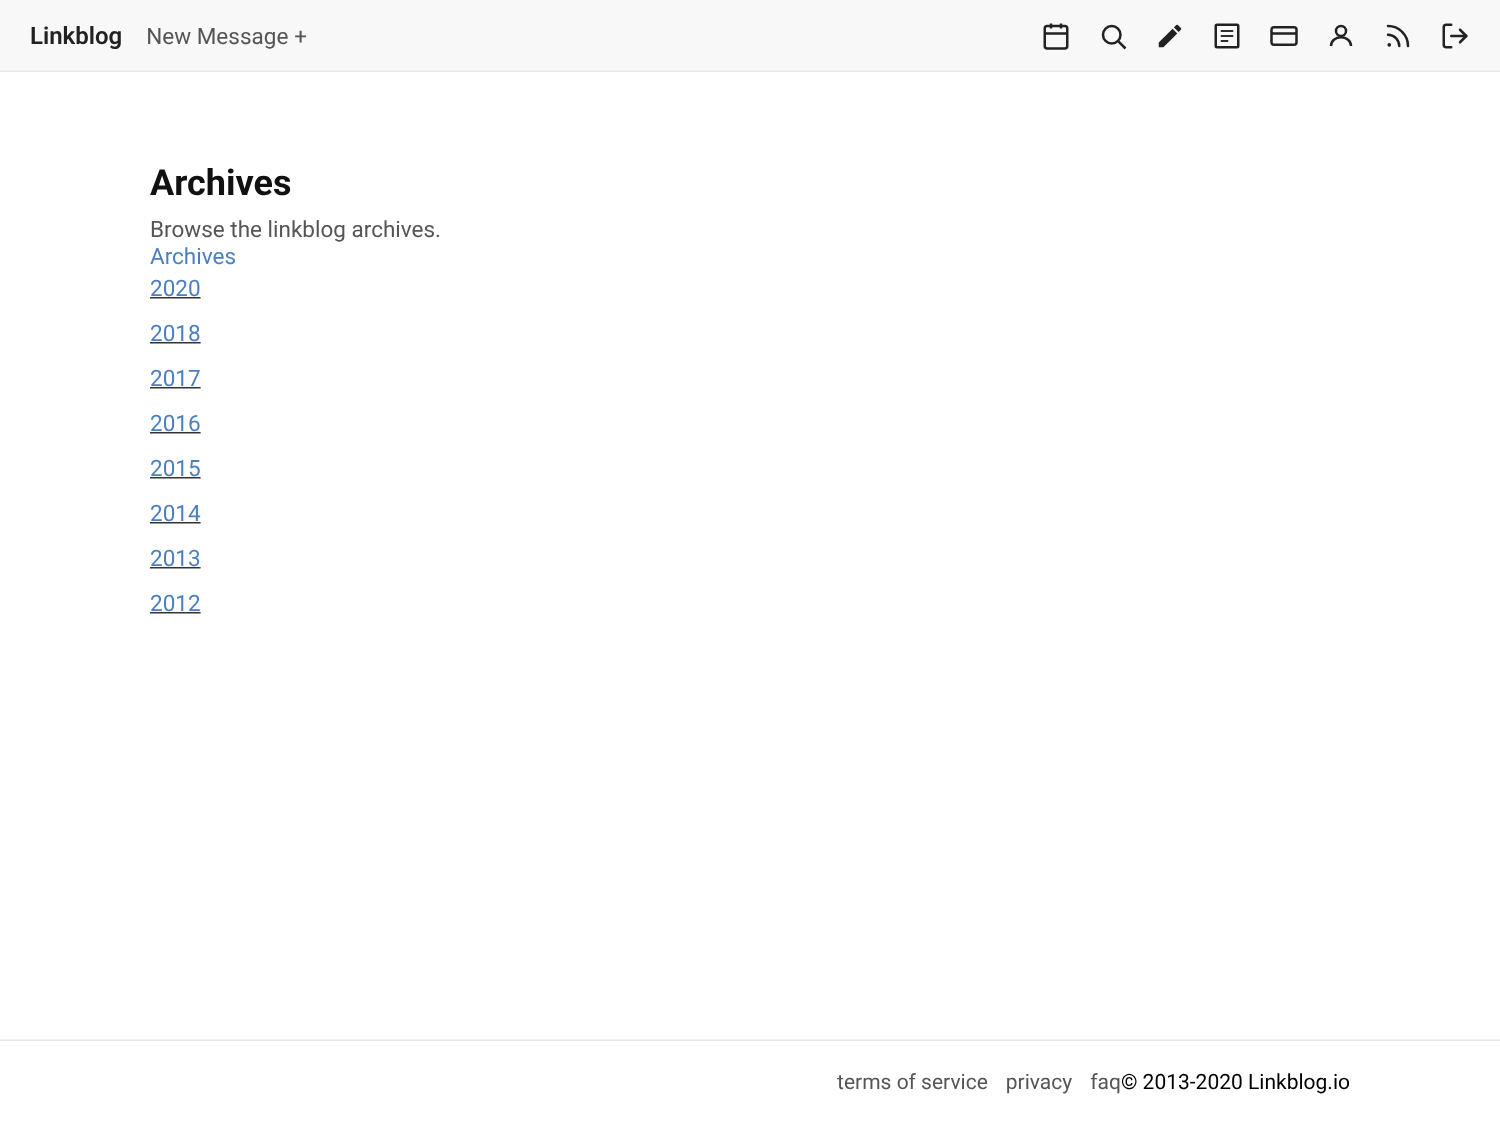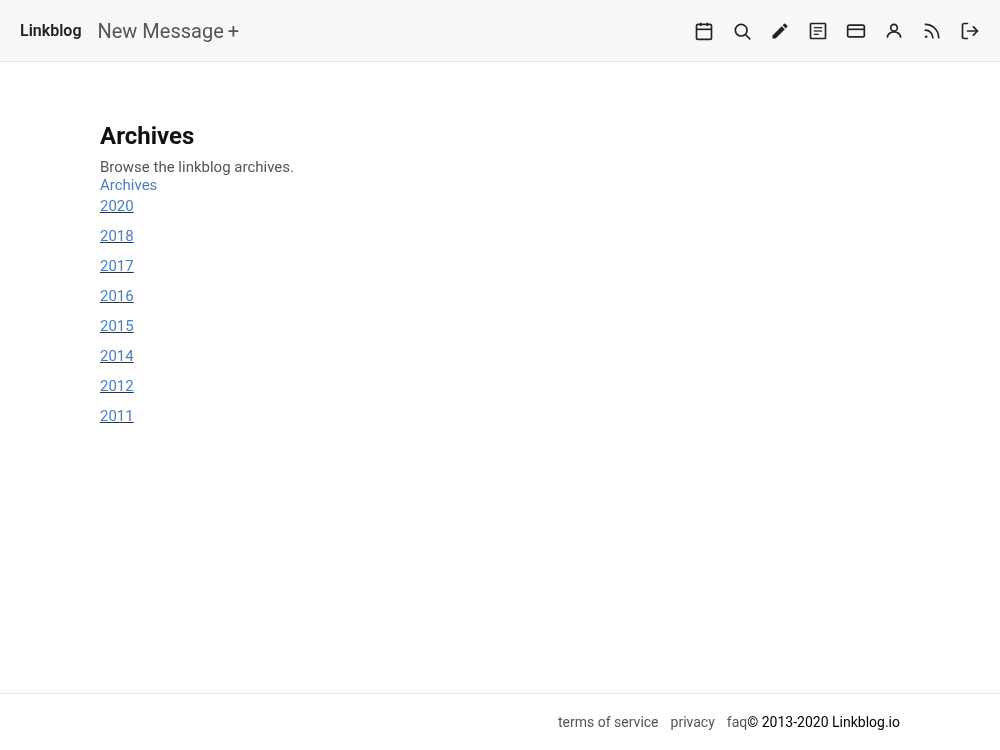--- a/index.html
+++ b/index.html
@@ -16,40 +16,40 @@
       min-height: 750px;
       position: relative;
     }
 
     
     .navbar {
       display: flex;
       align-items: center;
       justify-content: space-between;
       padding: 0 20px;
-      height: 62px;
+      height: 48px;
       background: #f8f8f8;
       border-bottom: 1px solid #e8e8e8;
     }
 
     .navbar-left {
       display: flex;
       align-items: center;
       gap: 16px;
     }
 
     .nav-brand {
       font-size: 16px;
       font-weight: 600;
       color: #222;
       text-decoration: none;
     }
 
     .nav-new-message {
-      font-size: 20px;
+      font-size: 15px;
       color: #555;
       display: flex;
       align-items: center;
       gap: 4px;
       cursor: pointer;
     }
 
     .navbar-right {
       display: flex;
       align-items: center;
@@ -224,22 +224,22 @@
   <p class="page-description">Browse the linkblog archives.</p>
   <a class="archives-link">Archives</a>
 
   <div class="year-list">
   <a class="year-link" href="#">2020</a>
       <a class="year-link" href="#">2018</a>
       <a class="year-link" href="#">2017</a>
       <a class="year-link" href="#">2016</a>
       <a class="year-link" href="#">2015</a>
       <a class="year-link" href="#">2014</a>
+      <a class="year-link" href="#">2013</a>
       <a class="year-link" href="#">2012</a>
-      <a class="year-link" href="#">2011</a>
     </div>
 </main>
 
 <footer class="footer">
   <div class="footer-left">
   <a class="footer-link" href="#">terms of service</a>
       <a class="footer-link" href="#">privacy</a>
       <a class="footer-link" href="#">faq</a>
     </div>
   <span class="footer-copyright">© 2013-2020 Linkblog.io</span>

